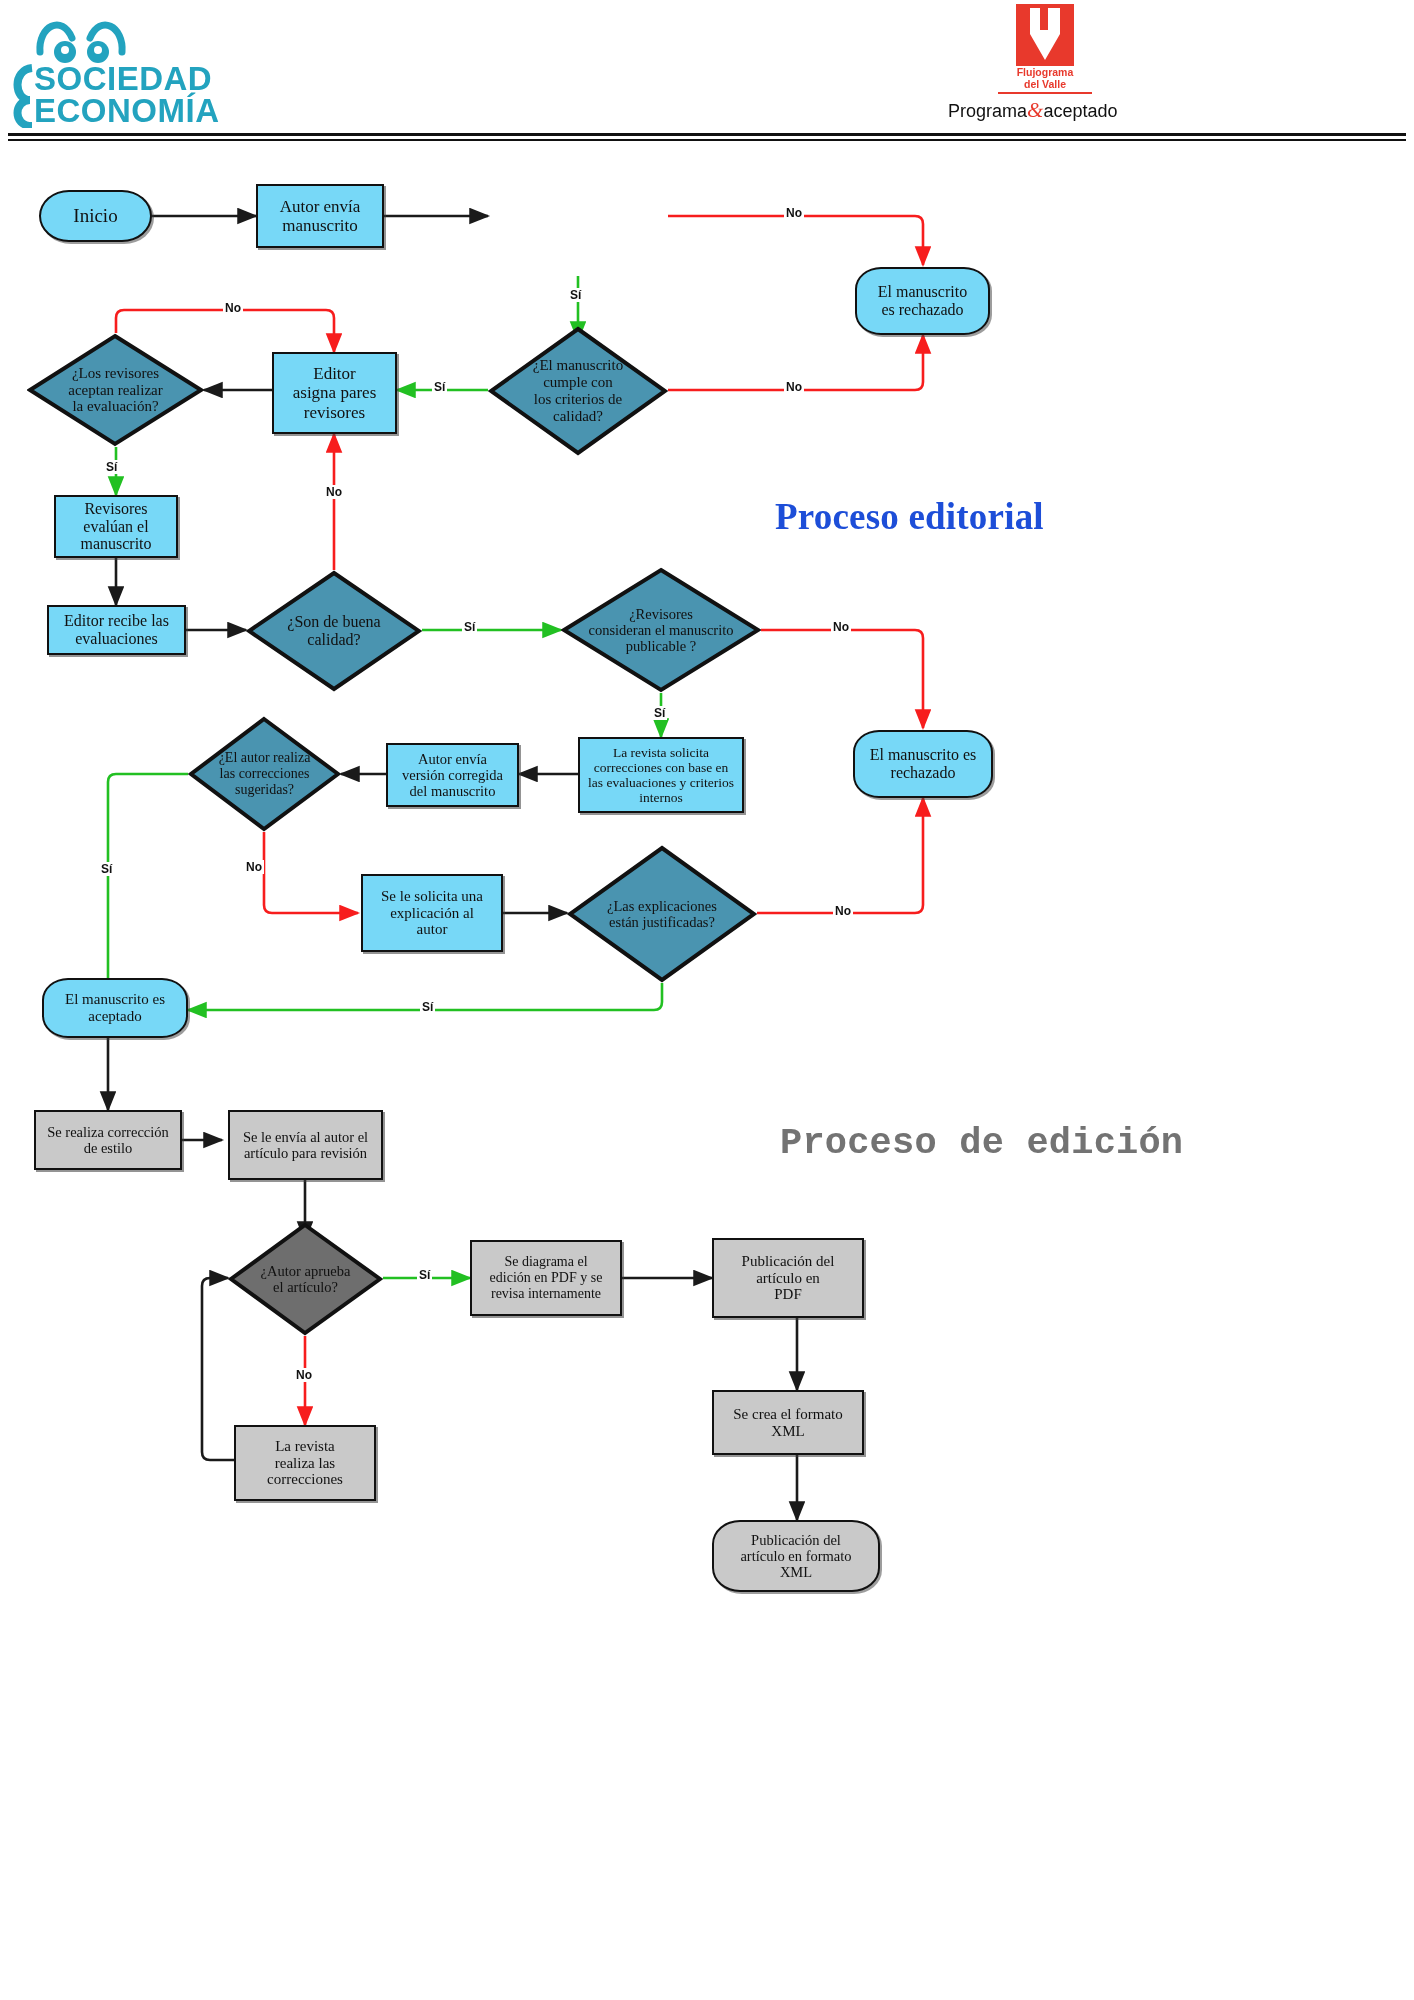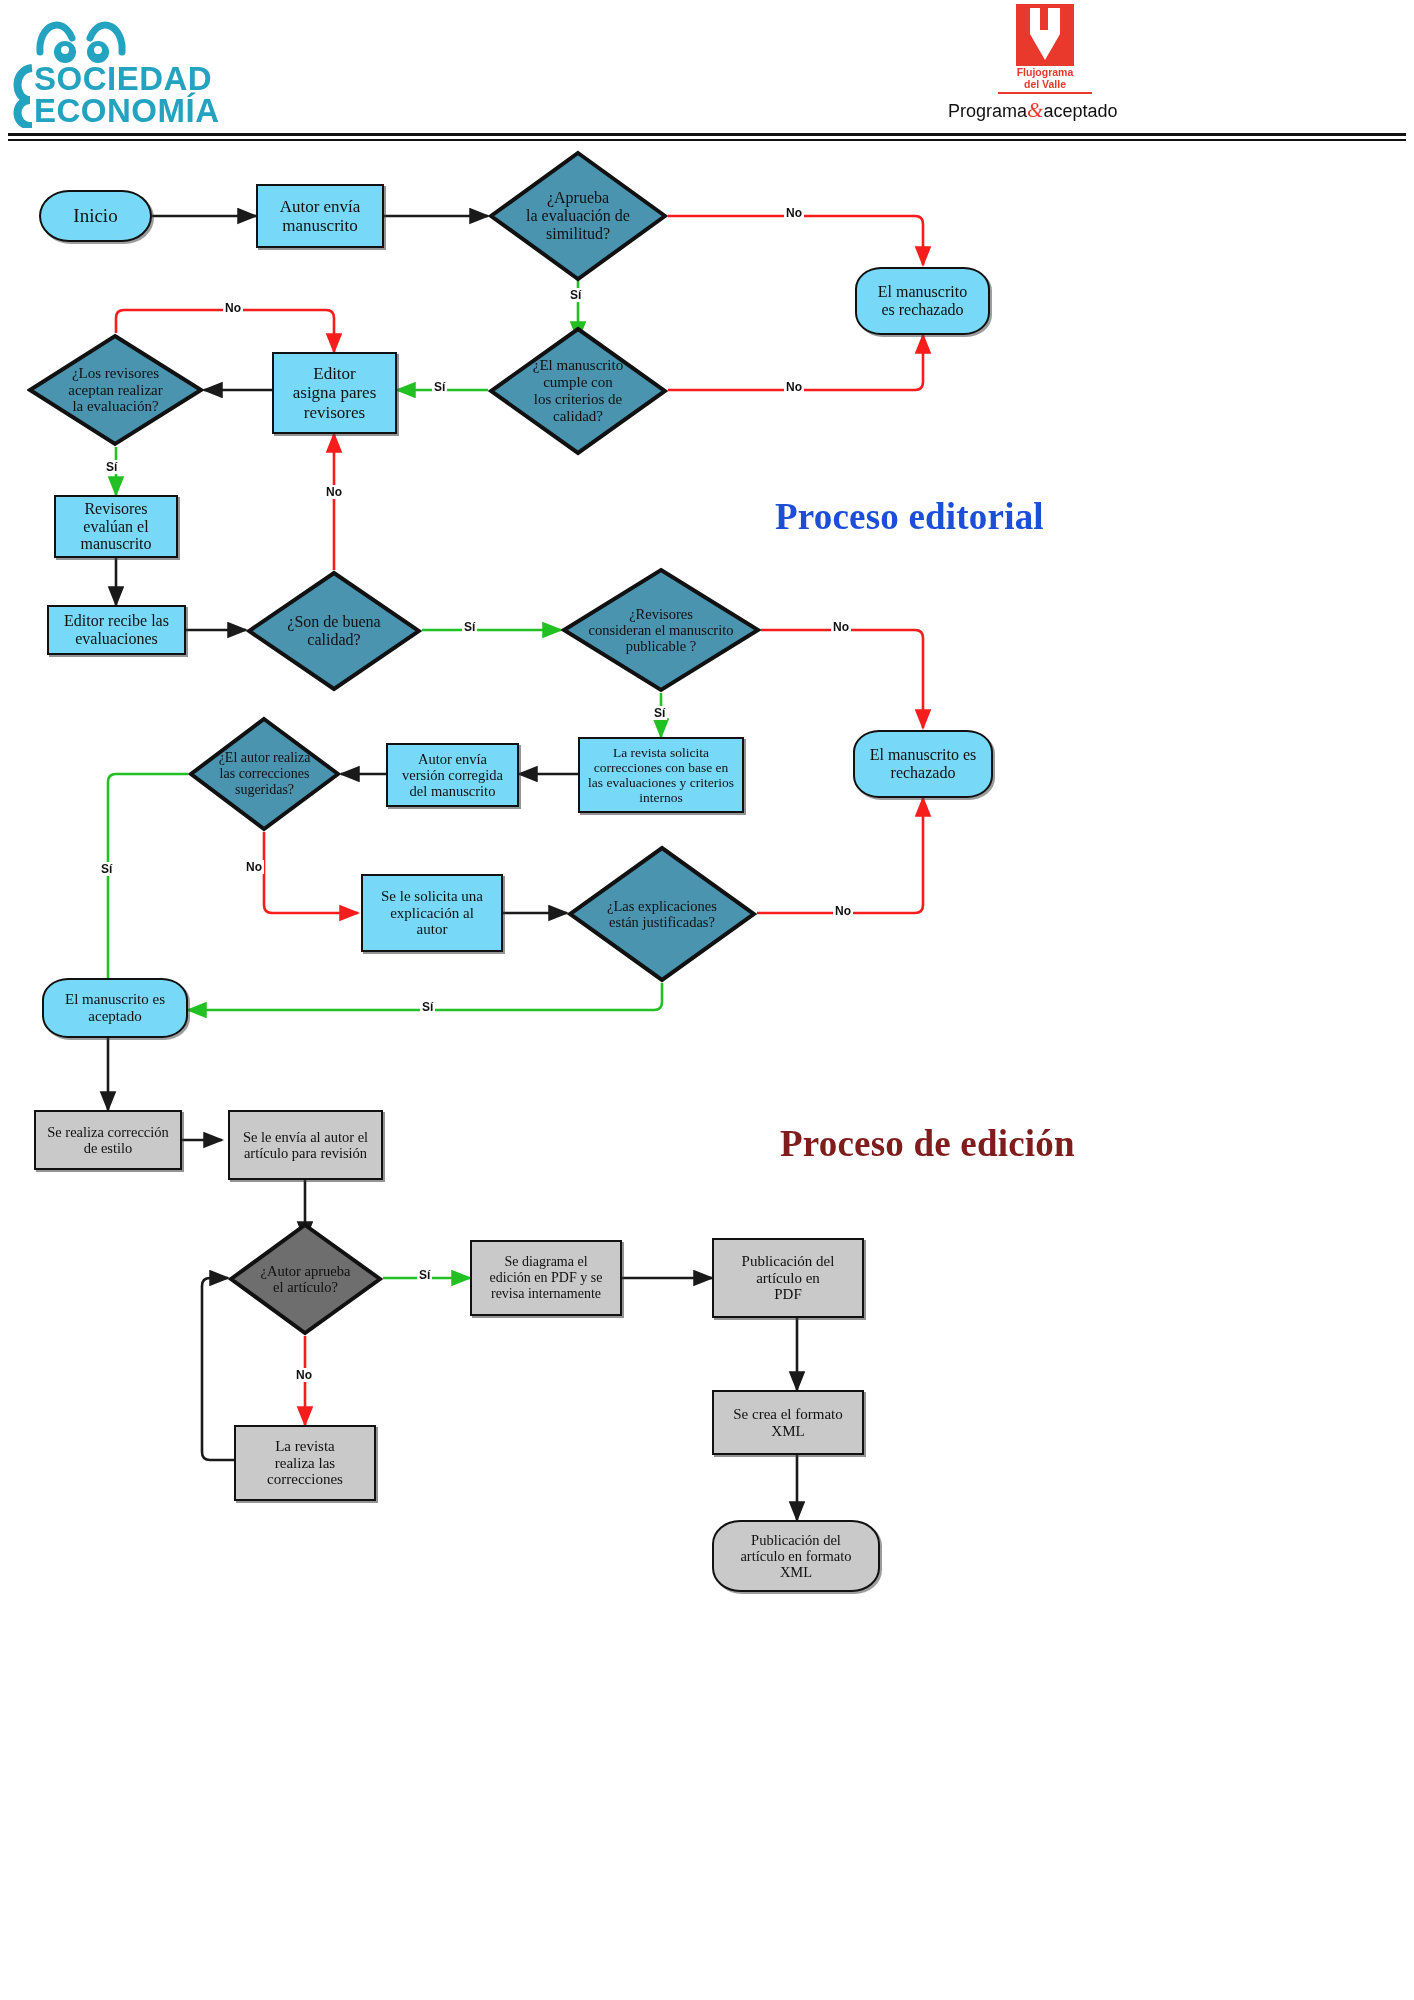--- a/index.html
+++ b/index.html
@@ -68,21 +68,21 @@
   .edge-label{
     position:absolute;font-family:"Liberation Sans", sans-serif;
     font-size:12px;font-weight:bold;color:#111;background:#fff;
     padding:0 2px;white-space:nowrap;
   }
   .section-title{
     position:absolute;font-family:"Liberation Serif", serif;
     font-weight:bold;font-size:37px;letter-spacing:.2px;white-space:nowrap;
   }
   #title-editorial{color:#1d4ed8;}
-  #title-edicion{color:#7f1d1d;}
+  #title-edicion{color:#737373;font-family:Liberation Mono, monospace;}
 </style>
 </head>
 <body>
 
 <div id="header">
 
   <div id="logo-sociedad">
     <div class="owl-wrap">
       <svg class="owl-svg" width="260" height="120" viewBox="0 0 260 120">
         <g fill="none" stroke="#23a3bf" stroke-width="7" stroke-linecap="round">
@@ -203,28 +203,20 @@
 
       <path d="M797 1315 L797 1380" stroke="#1a1a1a" marker-end="url(#ah-black)"></path>
     </g>
   </svg>
 
   <div class="node term start" style="left:39px;top:50px;width:113px;height:52px;font-size:19px;">Inicio</div>
 
   <div class="node proc" style="left:256px;top:44px;width:128px;height:64px;font-size:17px;white-space:pre-line;">Autor envía
 manuscrito</div>
 
-  <div class="dia-wrap" style="left:488px;top:10px;width:180px;height:132px;">
-    <svg width="180" height="132" viewBox="0 0 180 132">
-        <polygon points="90,3 177,66 90,129 3,66" fill="#4a94b0" stroke="#111" stroke-width="4"></polygon>
-      </svg>
-    <div class="dia-label" style="font-size:16px;white-space:pre-line;">¿Aprueba
-la evaluación de
-similitud?</div>
-  </div>
 
   <div class="node term" style="left:855px;top:127px;width:135px;height:68px;font-size:16px;white-space:pre-line;">El manuscrito
 es rechazado</div>
 
   <div class="dia-wrap" style="left:488px;top:186px;width:180px;height:130px;">
     <svg width="180" height="130" viewBox="0 0 180 130">
         <polygon points="90,3 177,65 90,127 3,65" fill="#4a94b0" stroke="#111" stroke-width="4"></polygon>
       </svg>
     <div class="dia-label" style="font-size:15px;white-space:pre-line;">¿El manuscrito
 cumple con

